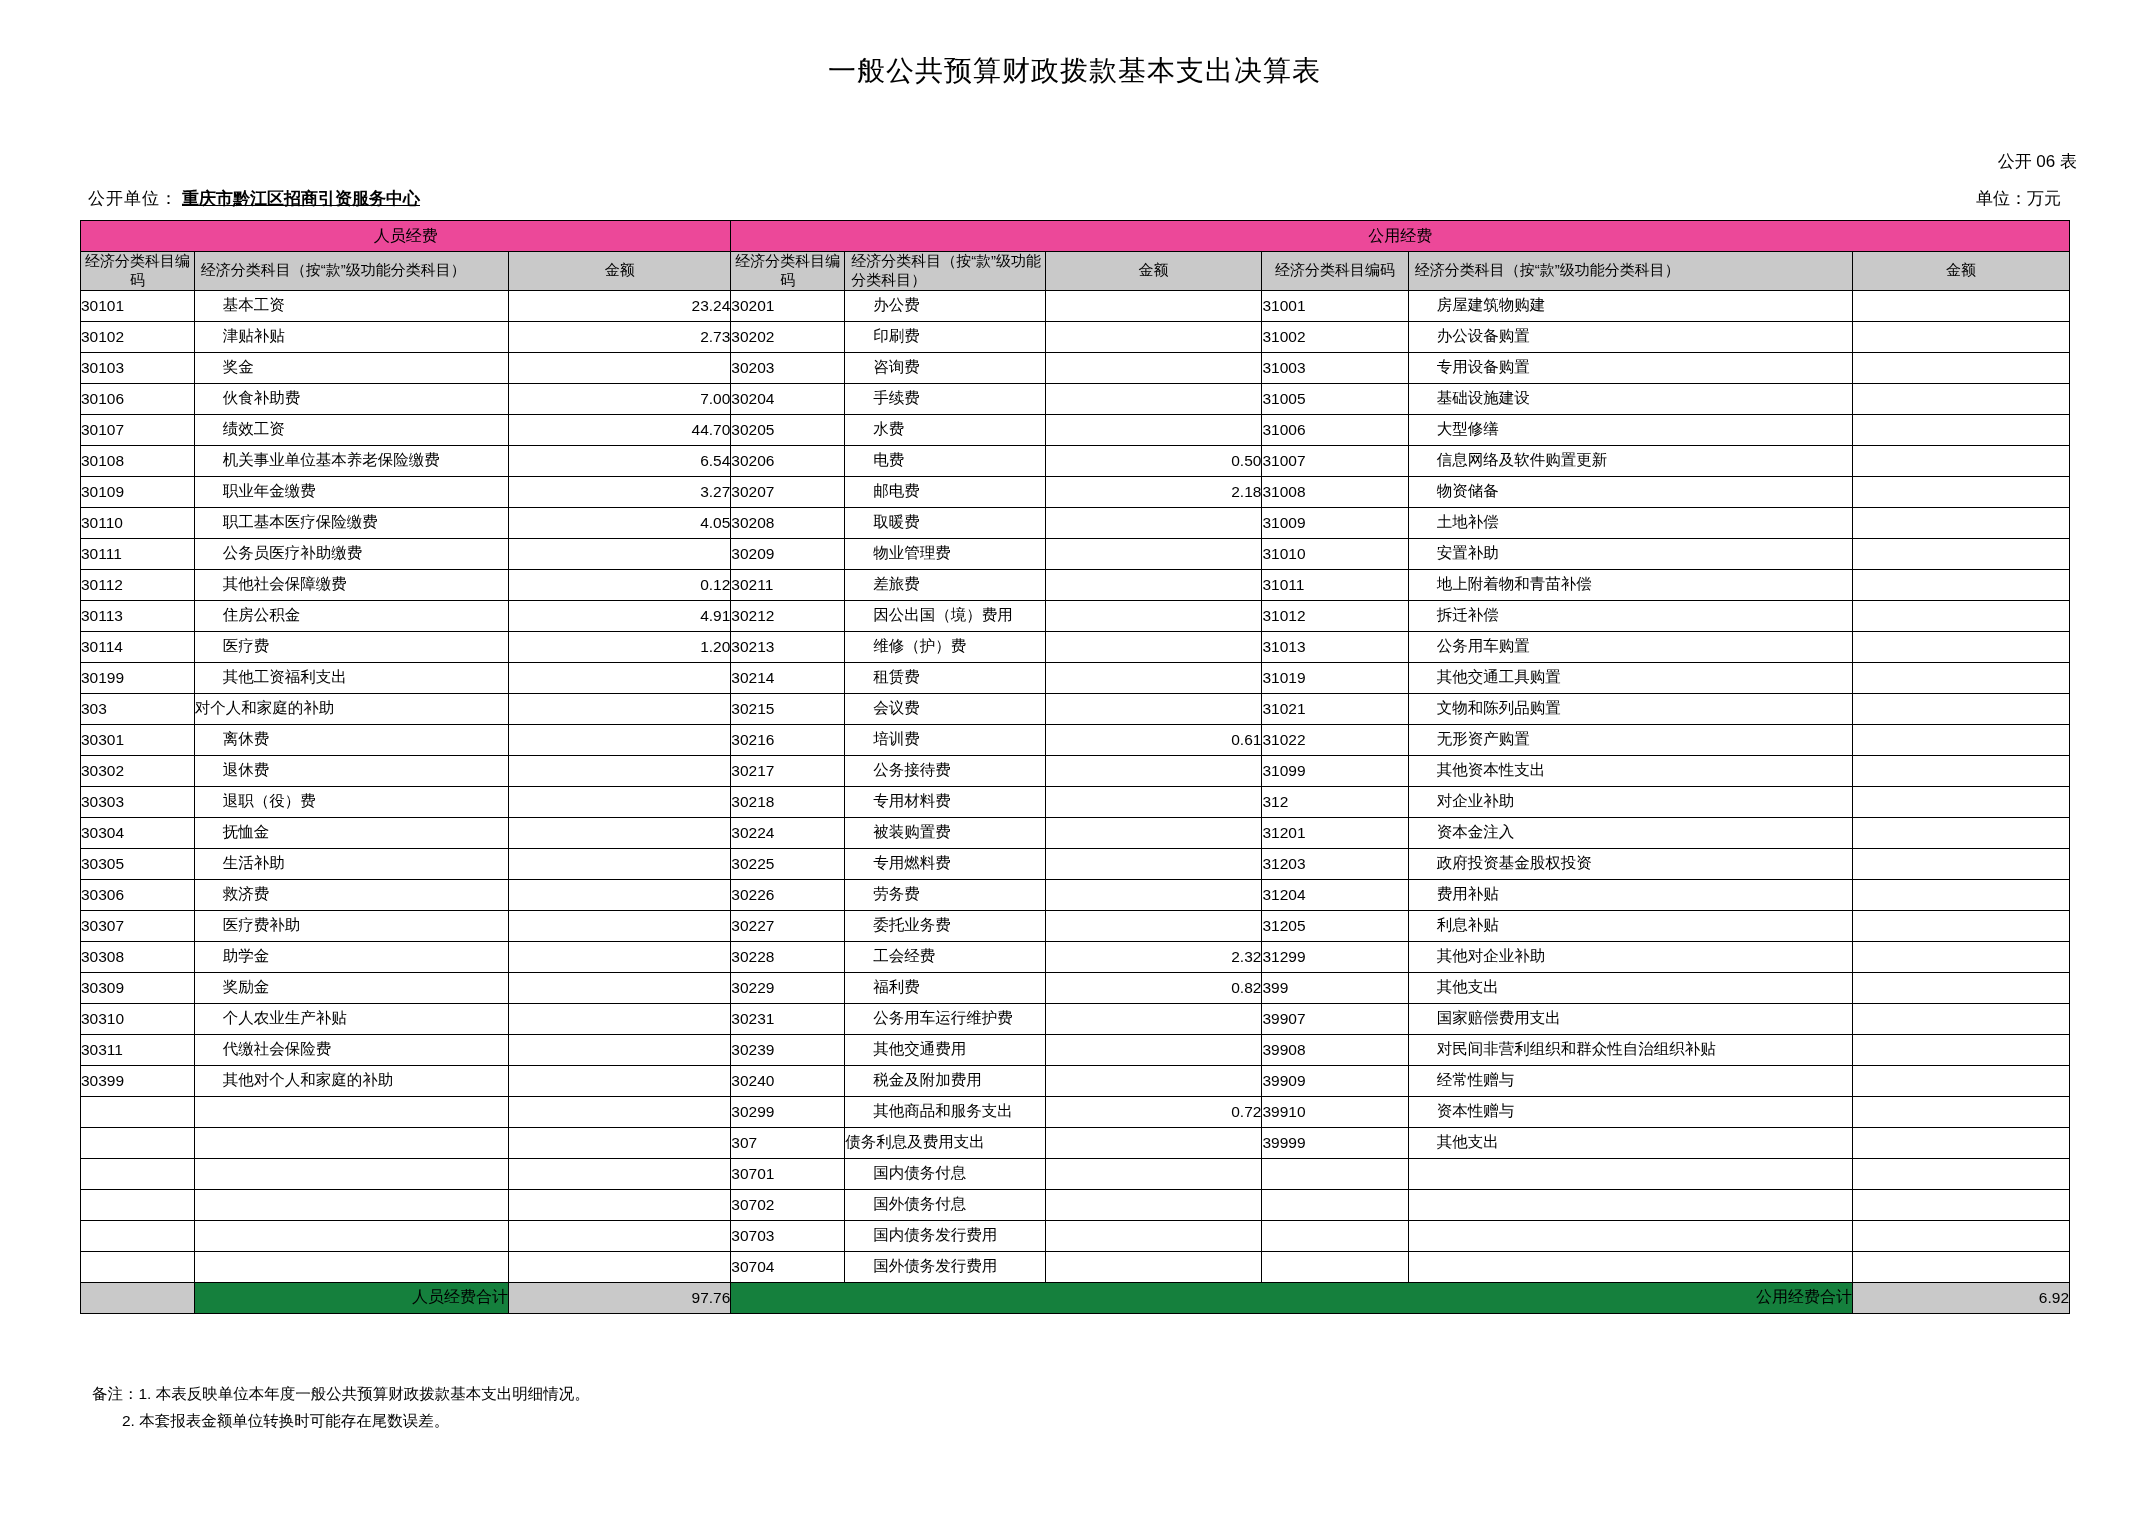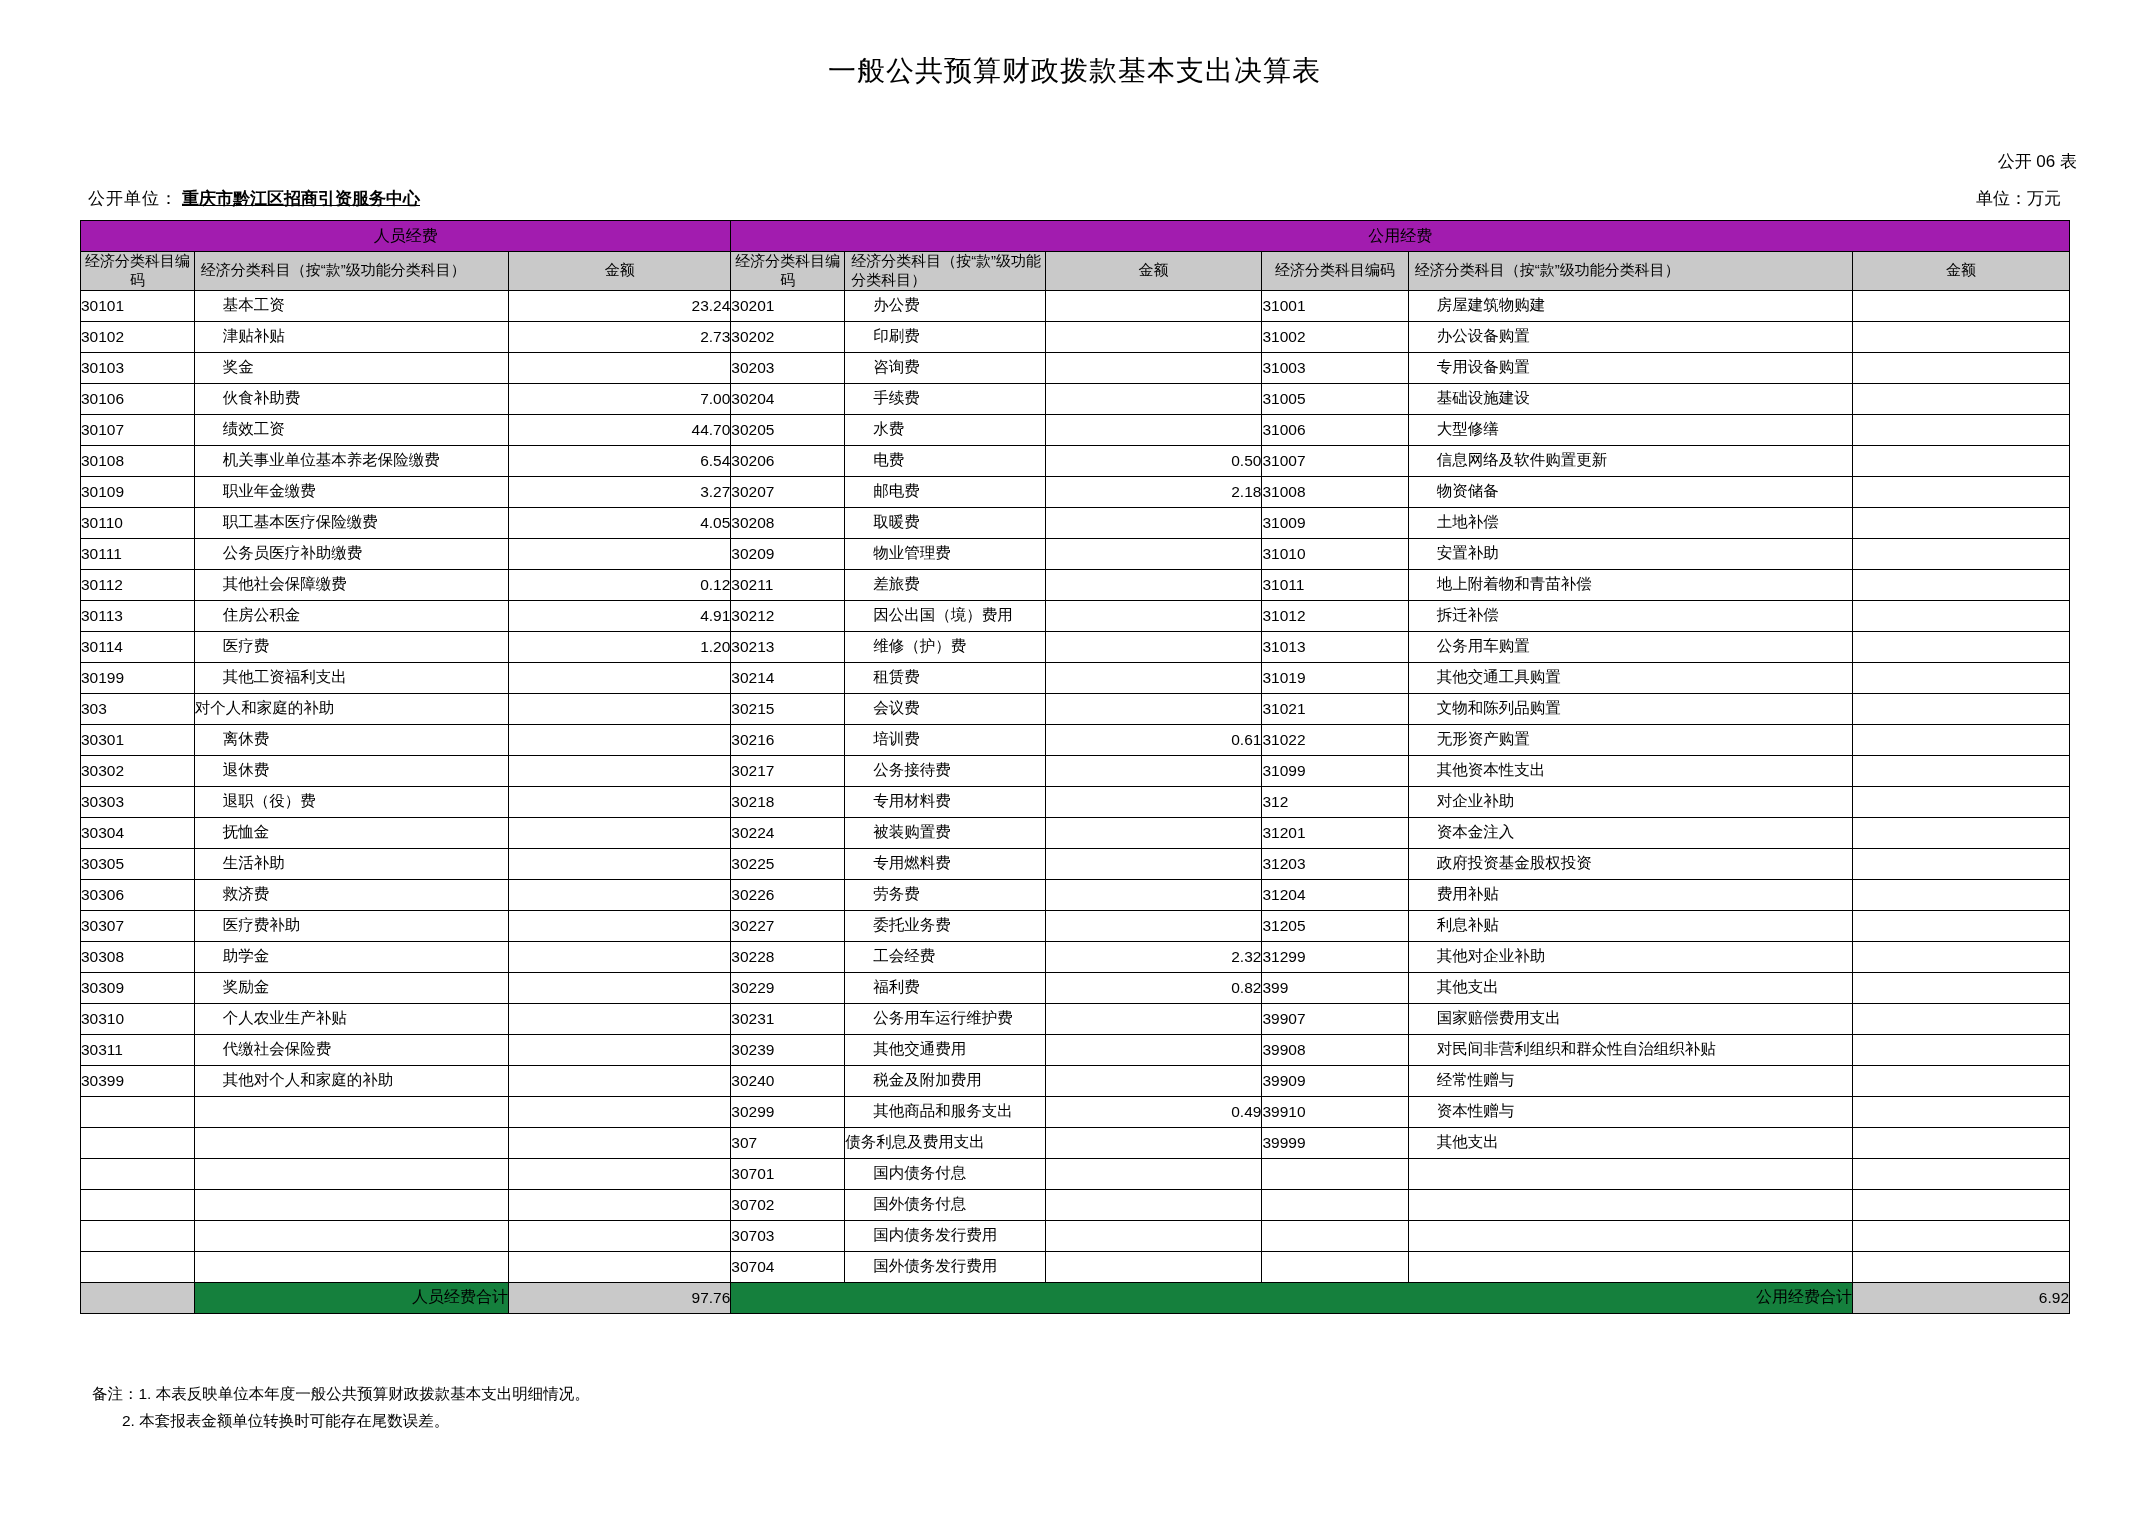--- a/index.html
+++ b/index.html
@@ -64,21 +64,21 @@
     font-size: 15.5px;
   }
   table.main td, table.main th {
     border: 1px solid #000;
     padding: 0;
     height: 30px;
     vertical-align: middle;
     font-weight: normal;
   }
   .grp-head {
-    background: #a21caf;
+    background: #ec4899;
     text-align: center;
     font-size: 16px;
     height: 28px;
   }
   .col-head {
     background: #c9c9c9;
     text-align: center;
     font-size: 15px;
     height: 72px;
     line-height: 1.25;
@@ -452,21 +452,21 @@
           <td class="code">39909</td>
           <td class="name indent">经常性赠与</td>
           <td class="amt"></td>
         </tr>
         <tr>
           <td class="code"></td>
           <td class="name"></td>
           <td class="amt"></td>
           <td class="code">30299</td>
           <td class="name indent">其他商品和服务支出</td>
-          <td class="amt">0.49</td>
+          <td class="amt">0.72</td>
           <td class="code">39910</td>
           <td class="name indent">资本性赠与</td>
           <td class="amt"></td>
         </tr>
         <tr>
           <td class="code"></td>
           <td class="name"></td>
           <td class="amt"></td>
           <td class="code">307</td>
           <td class="name">债务利息及费用支出</td>

